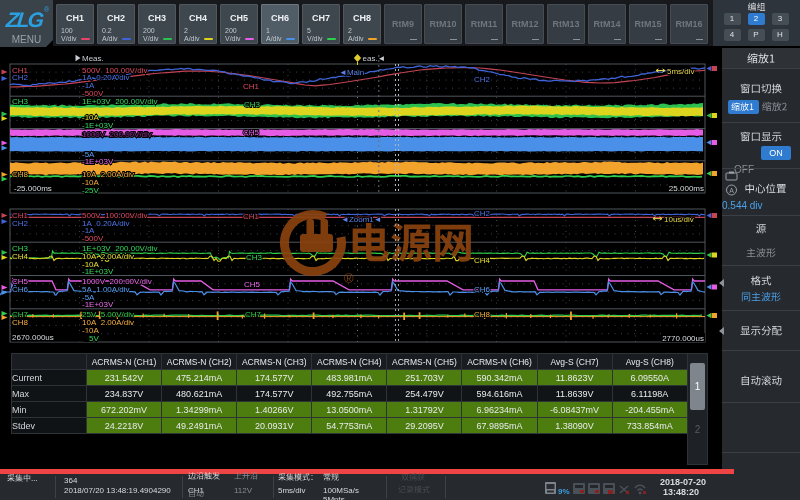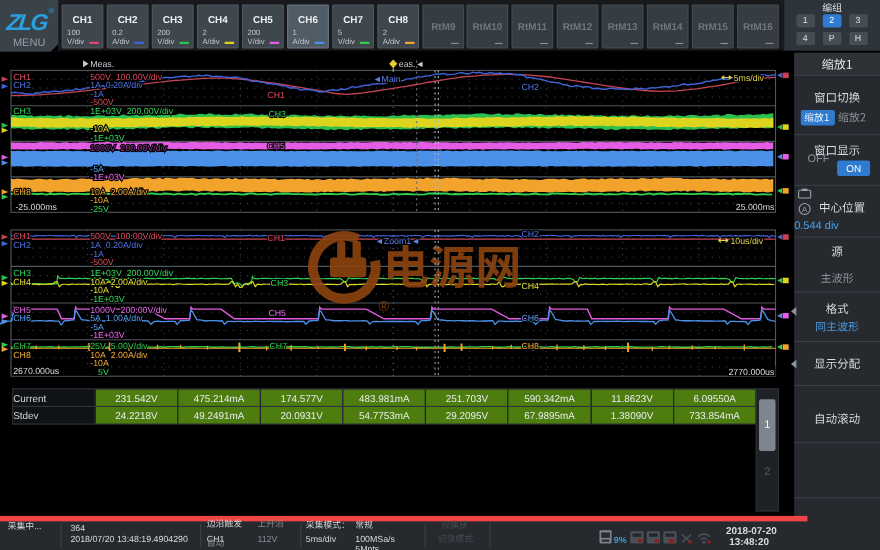--- a/index.html
+++ b/index.html
@@ -140,21 +140,21 @@
     <div class="gbtn" style="left:58.5px;top:29px">H</div>
   </div>
 <div class="sidebar">
     <div class="sb-hdr"></div>
     <div class="sb-sec" style="top:20px"></div>
     <div class="sb-lbl" style="position:absolute;left:0;width:78px;top:35px"></div>
     <div class="bbtn" style="left:6px;top:52px;width:31px;height:14px;line-height:14px"></div>
     <div class="sb-dim" style="position:absolute;left:41px;top:53px;width:32px"></div>
     <div class="sb-sec" style="top:74px"></div>
     <div class="sb-lbl" style="position:absolute;left:0;width:78px;top:83px"></div>
-    <div class="sb-dim" style="position:absolute;left:8px;top:91px;width:28px">OFF</div>
+    <div class="sb-dim" style="position:absolute;left:8px;top:116px;width:28px">OFF</div>
     <div class="bbtn" style="left:39px;top:98px;width:30px;height:14px;line-height:14px">ON</div>
     <div class="sb-sec" style="top:120px"></div>
     <svg style="position:absolute;left:3px;top:123px" width="14" height="26">
       <rect x="1" y="2" width="11" height="7" rx="1" fill="none" stroke="#9aa1a8"></rect>
       <rect x="4" y="0.5" width="5" height="2" fill="#9aa1a8"></rect>
       <circle cx="6.5" cy="19" r="5" fill="none" stroke="#9aa1a8"></circle>
       <text x="6.5" y="22" text-anchor="middle" font-size="7" fill="#9aa1a8" font-family="Liberation Sans,sans-serif">A</text>
     </svg>
     <div class="sb-lbl" style="position:absolute;left:16px;width:58px;top:135px"></div>
     <div class="sb-blue" style="position:absolute;left:0;width:78px;top:152px">0.544 div</div>
@@ -402,30 +402,63 @@
       <col style="width:75.1px">
       <col style="width:75.1px">
       <col style="width:75.1px">
       <col style="width:75.1px">
       <col style="width:75.1px">
       <col style="width:75.1px">
       <col style="width:75.1px">
       <col style="width:75.1px">
     </colgroup>
     <tbody>
+      <tr>
+        <th></th>
+        <th>ACRMS-N (CH1)</th>
+        <th>ACRMS-N (CH2)</th>
+        <th>ACRMS-N (CH3)</th>
+        <th>ACRMS-N (CH4)</th>
+        <th>ACRMS-N (CH5)</th>
+        <th>ACRMS-N (CH6)</th>
+        <th>Avg-S (CH7)</th>
+        <th>Avg-S (CH8)</th>
+      </tr>
       <tr class="odd">
         <td class="lbl">Current</td>
         <td>231.542V</td>
         <td>475.214mA</td>
         <td>174.577V</td>
         <td>483.981mA</td>
         <td>251.703V</td>
         <td>590.342mA</td>
         <td>11.8623V</td>
         <td>6.09550A</td>
+      </tr>
+      <tr class="even">
+        <td class="lbl">Max</td>
+        <td>234.837V</td>
+        <td>480.621mA</td>
+        <td>174.577V</td>
+        <td>492.755mA</td>
+        <td>254.479V</td>
+        <td>594.616mA</td>
+        <td>11.8639V</td>
+        <td>6.11198A</td>
+      </tr>
+      <tr class="odd">
+        <td class="lbl">Min</td>
+        <td>672.202mV</td>
+        <td>1.34299mA</td>
+        <td>1.40266V</td>
+        <td>13.0500mA</td>
+        <td>1.31792V</td>
+        <td>6.96234mA</td>
+        <td>-6.08437mV</td>
+        <td>-204.455mA</td>
       </tr>
       <tr class="odd">
         <td class="lbl">Stdev</td>
         <td>24.2218V</td>
         <td>49.2491mA</td>
         <td>20.0931V</td>
         <td>54.7753mA</td>
         <td>29.2095V</td>
         <td>67.9895mA</td>
         <td>1.38090V</td>

